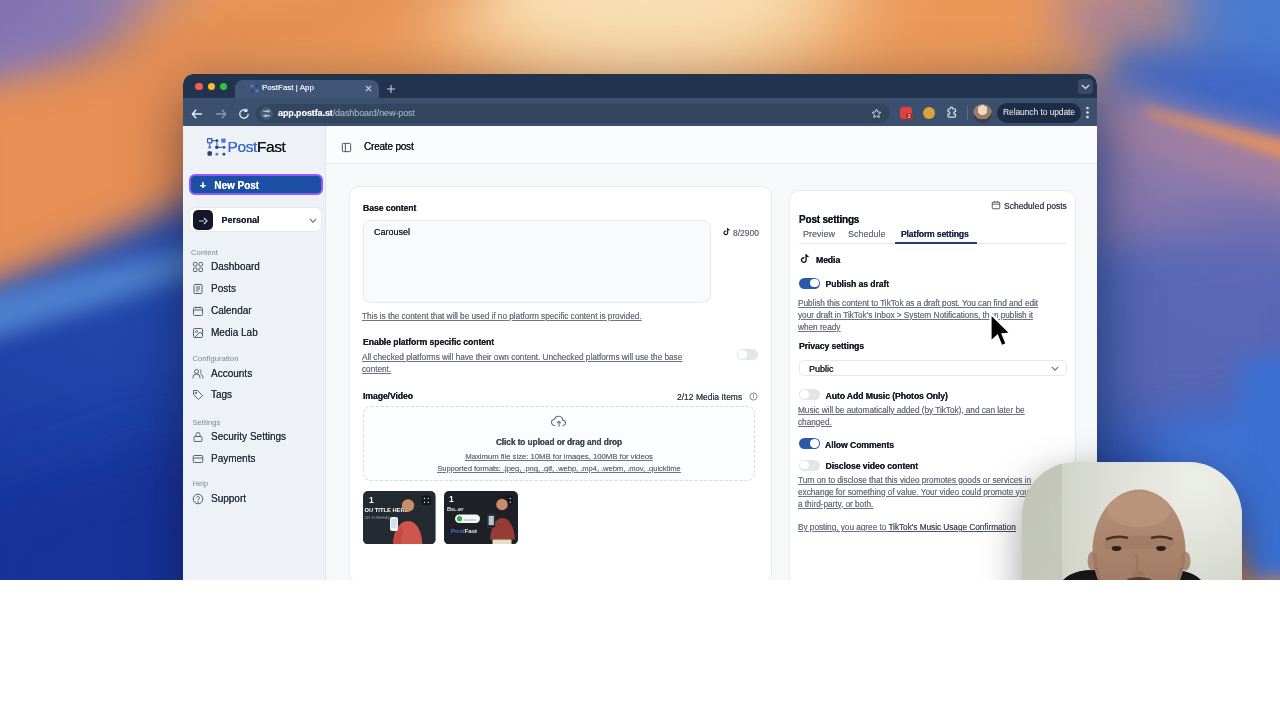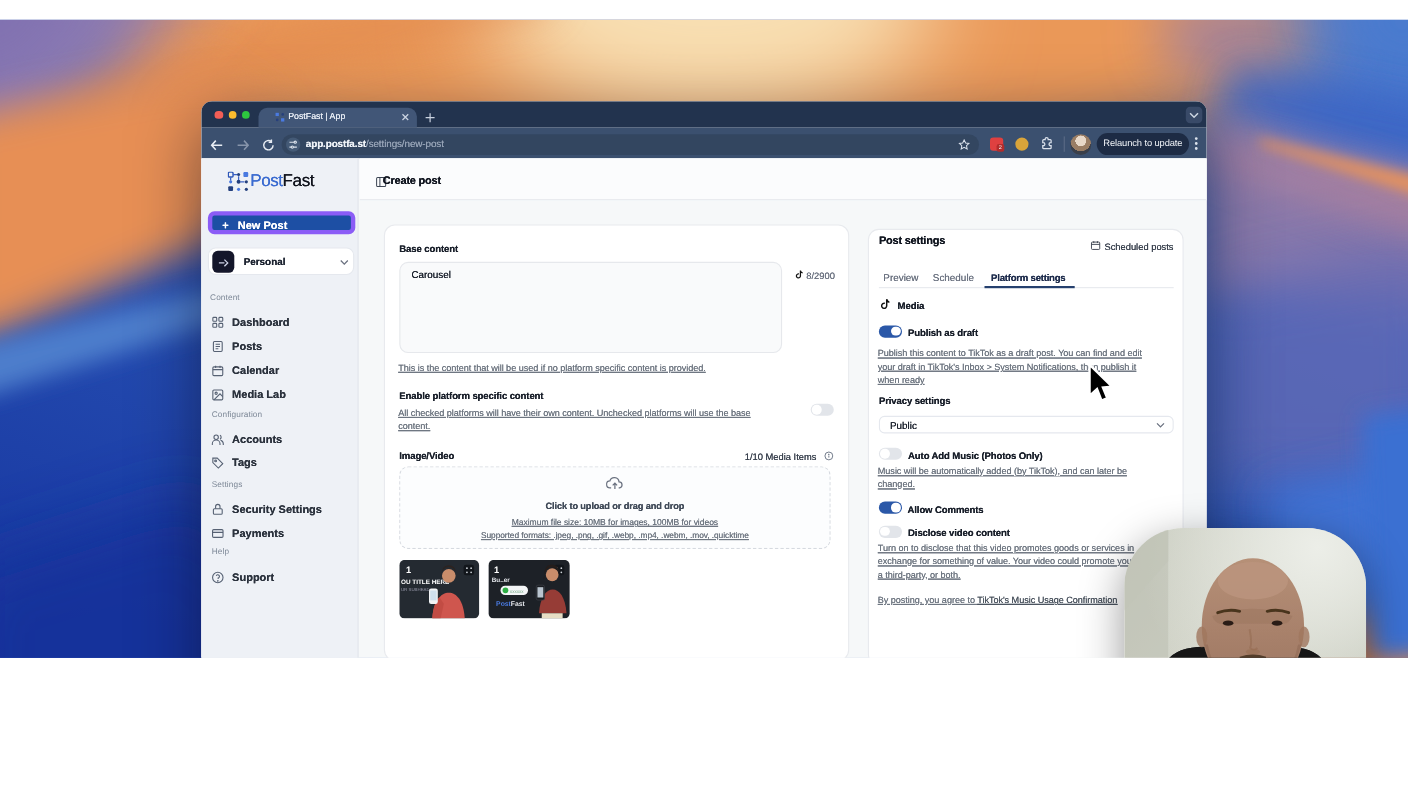--- a/index.html
+++ b/index.html
@@ -1,34 +1,34 @@
 <!DOCTYPE html>
 <html><head>
 <meta charset="utf-8">
 <style>
   * { margin:0; padding:0; box-sizing:border-box; }
   html,body { width:1280px; height:720px; overflow:hidden; font-family:"Liberation Sans", sans-serif; }
   .abs { position:absolute; }
-  #stage { position:relative; width:1280px; height:580px; overflow:hidden; background:#2a56b8;margin-top:18px; }
+  #stage { position:relative; width:1280px; height:580px; overflow:hidden; background:#2a56b8; }
   #win { position:absolute; left:183px; top:74px; width:914px; height:571px; border-radius:10px; overflow:hidden; background:#fff; box-shadow:0 20px 60px rgba(10,10,30,.5); }
   #tabbar { position:absolute; left:0; top:0; width:914px; height:24px; background:#22334e; }
   .tl { position:absolute; top:8.5px; width:7.6px; height:7.6px; border-radius:50%; }
   #tab { position:absolute; left:51.5px; top:6px; width:144px; height:18px; background:#415677; border-radius:8px 8px 0 0; }
   #toolbar { position:absolute; left:0; top:24px; width:914px; height:28px; background:#3b506f; }
   #omni { position:absolute; left:73px; top:30px; width:634px; height:19px; border-radius:10px; background:#334660; }
   #appbody { position:absolute; left:0; top:52px; width:914px; height:519px; background:#f6f8f9; }
   #sidebar { position:absolute; left:0; top:52px; width:143px; height:519px; background:#eef1f6; border-right:1px solid #e2e6ec; }
   #mainhead { position:absolute; left:144px; top:52px; width:770px; height:38px; background:#fbfcfd; border-bottom:1px solid #e7e9ee; }
   .card { position:absolute; background:#fff; border:1px solid #e8eaee; border-radius:10px; }
   .g { color:#6b7280; }
   .blur { text-shadow:0 0 0.6px currentColor; }
   .lbl { font-size:7.5px; color:#7c8796; letter-spacing:0.1px; }
   .bld { font-weight:bold; color:#191f2a; font-size:8.7px; letter-spacing:-0.1px; text-shadow:0 0 0.5px currentColor;text-align:center; }
   .body { font-size:8.3px; color:#6e7681; letter-spacing:-0.05px; line-height:12px; text-shadow:0 0 0.5px currentColor;text-decoration:underline; }
-  .mi { position:absolute; left:9px; width:130px; height:20px; font-size:10px; color:#2b323d; display:flex; align-items:flex-end; gap:7px; text-shadow:0 0 0.5px currentColor;font-weight:bold; }
+  .mi { position:absolute; left:9px; width:130px; height:20px; font-size:10px; color:#2b323d; display:flex; align-items:flex-start; gap:7px; text-shadow:0 0 0.5px currentColor; }
   .mi svg { flex:0 0 auto; }
   .toggle { position:absolute; width:21px; height:11px; border-radius:6px; }
   .ton { background:#2b58a8; }
   .toff { background:#e2e5ea; }
   .knob { position:absolute; top:1.2px; width:8.6px; height:8.6px; border-radius:50%; background:#fff; }
   .ton .knob { right:1.4px; }
   .toff .knob { left:1.4px; }
 </style>
 </head>
 <body>
@@ -129,21 +129,21 @@
         <path d="M17.5 1.5 V6.5 H12.5" fill="none" stroke="#e8edf4" stroke-width="2.6"></path>
       </svg>
     <div id="omni"></div>
     <circle>
     <div class="abs" style="left:77px;top:33px;width:13px;height:13px;border-radius:50%;background:#445a76"></div>
     <svg class="abs" width="9" height="9" style="left:79px;top:35px" viewBox="0 0 24 24" fill="none" stroke="#dbe2ec" stroke-width="2.6">
           <path d="M3 6 H15 M19 6 H21 M3 18 H8 M12 18 H21"></path>
           <circle cx="17" cy="6" r="2.6"></circle>
           <circle cx="10" cy="18" r="2.6"></circle>
         </svg>
-    <div class="abs blur" style="left:95px;top:34px;font-size:9px;font-weight:bold;color:#eef2f7;letter-spacing:-0.1px">app.postfa.st<span style="color:#95a2b5;font-weight:normal">/settings/new-post</span></div>
+    <div class="abs blur" style="left:95px;top:34px;font-size:9px;font-weight:bold;color:#eef2f7;letter-spacing:-0.1px">app.postfa.st<span style="color:#95a2b5;font-weight:normal">/dashboard/new-post</span></div>
     <svg class="abs" width="11" height="11" style="left:688px;top:34px" viewBox="0 0 24 24" fill="none" stroke="#dbe2ec" stroke-width="2">
           <path d="M12 2.5 L14.9 8.6 21.5 9.5 16.7 14.1 17.9 20.7 12 17.5 6.1 20.7 7.3 14.1 2.5 9.5 9.1 8.6 Z"></path>
         </svg>
     <div class="abs" style="left:717px;top:32.5px;width:12px;height:12px;border-radius:3px;background:#df4040"></div>
     <div class="abs" style="left:723px;top:39px;width:6.5px;height:6.5px;border-radius:2px;background:#b32c2c;color:#fff;font-size:5px;text-align:center;line-height:6.5px">2</div>
     <div class="abs" style="left:740px;top:32.5px;width:12px;height:12px;border-radius:50%;background:#d9a43a"></div>
     <svg class="abs" width="13" height="13" style="left:762px;top:32px" viewBox="0 0 24 24" fill="none" stroke="#dbe2ec" stroke-width="2.1">
           <path d="M9.5 4.5 a2.5 2.5 0 0 1 5 0 v1 H18 a1.5 1.5 0 0 1 1.5 1.5 v3.5 h-1 a2.5 2.5 0 0 0 0 5 h1 V19 a1.5 1.5 0 0 1 -1.5 1.5 H7 A1.5 1.5 0 0 1 5.5 19 v-3.5 h1 a2.5 2.5 0 0 0 0 -5 h-1 V7 A1.5 1.5 0 0 1 7 5.5 h2.5 Z"></path>
         </svg>
     <div class="abs" style="left:784px;top:31.5px;width:1px;height:14px;background:#5b6c85"></div>
@@ -166,21 +166,21 @@
       <rect x="0.5" y="14" width="4.6" height="4.6" rx="1" fill="#24407e"></rect>
       <circle cx="10.4" cy="2.8" r="1.5" fill="#24407e"></circle>
       <circle cx="2.8" cy="9.8" r="1.5" fill="#4a7ae0"></circle>
       <circle cx="10.4" cy="9.8" r="1.9" fill="#24407e"></circle>
       <circle cx="17.8" cy="9.8" r="1.5" fill="#24407e"></circle>
       <circle cx="10.4" cy="17" r="1.5" fill="#4a7ae0"></circle>
       <circle cx="17.8" cy="17" r="1.5" fill="#24407e"></circle>
       <path d="M5 2.8 H9 M12 9.8 H16 M10.4 4.5 V8 M2.8 5.5 V8.5" stroke="#3a62c4" stroke-width="1.2"></path>
     </svg>
     <div class="abs blur" style="left:44.5px;top:63.5px;font-size:15.5px;font-weight:normal;letter-spacing:-0.4px"><span style="color:#3a6bd0">Post</span><span style="color:#10131c">Fast</span></div>
-    <div class="abs blur" style="left:6px;top:99.7px;width:133.5px;height:21.5px;border-radius:6px;background:#1d4fa4;border:4px solid #8b5cf6;color:#fff;font-size:10px;font-weight:bold;line-height:19.5px;padding-left:9px">+&nbsp;&nbsp;&nbsp;New Post</div>
+    <div class="abs blur" style="left:6px;top:99.7px;width:133.5px;height:21.5px;border-radius:6px;background:#1d4fa4;border:2px solid #8b5cf6;color:#fff;font-size:10px;font-weight:bold;line-height:19.5px;padding-left:9px">+&nbsp;&nbsp;&nbsp;New Post</div>
     <div class="abs" style="left:6px;top:133px;width:132.5px;height:25px;border-radius:7px;background:#fff;border:1px solid #e5e8ee"></div>
     <div class="abs" style="left:10px;top:135.5px;width:20px;height:20px;border-radius:5px;background:#14162a"></div>
     <svg class="abs" width="12" height="12" style="left:14px;top:139.5px" viewBox="0 0 24 24">
           <path d="M4 14 h10 M14 8 l6 6 -6 6" stroke="#cfd4e8" stroke-width="2.4" fill="none"></path>
         </svg>
     <div class="abs blur" style="left:38.5px;top:141px;font-size:9px;font-weight:bold;color:#1c2330">Personal</div>
     <svg class="abs" width="8" height="5" style="left:126px;top:143.5px" viewBox="0 0 10 6">
           <path d="M1 1 L5 5 L9 1" stroke="#6b7280" stroke-width="1.5" fill="none"></path>
         </svg>
 
@@ -248,39 +248,39 @@
     <div class="abs blur" style="left:33px;top:554.5px;font-size:6.3px;color:#8a93a3">peturgeorgievv@gmail.com</div>
     <svg class="abs" width="8" height="10" style="left:127px;top:548px" viewBox="0 0 10 12">
           <path d="M2 4.5 L5 1.5 L8 4.5 M2 7.5 L5 10.5 L8 7.5" stroke="#6b7280" stroke-width="1.4" fill="none"></path>
         </svg>
 
     
     <svg class="abs" width="11" height="11" style="left:158px;top:68px" viewBox="0 0 24 24" fill="none" stroke="#3c4553" stroke-width="2">
           <rect x="3" y="3" width="18" height="18" rx="2"></rect>
           <path d="M9.5 3 v18"></path>
         </svg>
-    <div class="abs blur" style="left:165px;top:66.5px;font-size:10px;font-weight:bold;color:#10151f;letter-spacing:-0.2px">Create post</div>
+    <div class="abs blur" style="left:181px;top:66.5px;font-size:10px;font-weight:normal;color:#10151f;letter-spacing:-0.2px">Create post</div>
 
     
     <div class="card" style="left:166px;top:111.5px;width:423px;height:397px"></div>
     <div class="abs bld" style="left:180px;top:129px">Base content</div>
     <div class="abs" style="left:179.5px;top:146px;width:348px;height:83px;background:#f9fafb;border:1px solid #e6e8ec;border-radius:8px"></div>
     <div class="abs blur" style="left:191px;top:152.5px;font-size:9px;color:#1a202c">Carousel</div>
     <svg class="abs" width="8" height="10" style="left:539px;top:152.5px" viewBox="0 0 24 28">
           <path d="M17 2 v14.5 a5.5 5.5 0 1 1 -4 -5.3 M17 2 c0.5 3.5 3 6 6 6.5" fill="none" stroke="#111" stroke-width="3.4"></path>
         </svg>
     <div class="abs g blur" style="left:550px;top:153.5px;font-size:8.5px">8/2900</div>
     <div class="abs body" style="left:179px;top:236px">This is the content that will be used if no platform specific content is provided.</div>
     <div class="abs bld" style="left:180px;top:263px">Enable platform specific content</div>
     <div class="abs body" style="left:179px;top:277px">All checked platforms will have their own content. Unchecked platforms will use the base<br>content.</div>
     <div class="toggle toff" style="left:554px;top:275px">
           <div class="knob"></div>
         </div>
     <div class="abs bld" style="left:180px;top:317px">Image/Video</div>
-    <div class="abs blur" style="left:494px;top:317.5px;font-size:8.5px;color:#39414e">1/10 Media Items</div>
+    <div class="abs blur" style="left:494px;top:317.5px;font-size:8.5px;color:#39414e">2/12 Media Items</div>
     <svg class="abs" width="9" height="9" style="left:566px;top:318px" viewBox="0 0 24 24" fill="none" stroke="#566173" stroke-width="2">
           <circle cx="12" cy="12" r="9.5"></circle>
           <path d="M12 11 v5"></path>
           <circle cx="12" cy="8" r="0.8" fill="#566173"></circle>
         </svg>
     <div class="abs" style="left:180px;top:331.5px;width:392px;height:75.5px;border:1.5px dashed #d6dae0;border-radius:8px;background:#fcfdfe"></div>
     <svg class="abs" width="16" height="13" style="left:368px;top:341px" viewBox="0 0 28 22" fill="none" stroke="#6b7280" stroke-width="2">
           <path d="M8 18 H6.5 A5.5 5.5 0 0 1 6 7 a7.5 7.5 0 0 1 14.6 1.5 A4.8 4.8 0 0 1 21.5 18 H20"></path>
           <path d="M14 20 V11 M10.5 14 L14 10.5 17.5 14"></path>
         </svg>
@@ -326,21 +326,21 @@
       <circle cx="58" cy="13.5" r="5.8" fill="#c98d6b"></circle>
       <path d="M51.5 13 a6 6 0 0 1 12.2 -0.5 q1.5 -8 -6 -8.3 q-7.5 0.3 -6.6 9.5 l0 3 l-1.5 1 Z" fill="#241d1b"></path>
       <path d="M46 48.5 c1 -14.5 6.5 -21.5 12.5 -21.5 s11.5 7 12.5 21.5 Z" fill="#963c36"></path>
       <path d="M48.5 48.5 h19 v4.9 h-19 Z" fill="#e7ddc4"></path>
       <rect x="43.5" y="23" width="7.5" height="13.5" rx="1.5" fill="#1a1d22" stroke="#3a3f46" stroke-width="0.7"></rect>
       <rect x="44.6" y="24.8" width="5.3" height="9.4" fill="#b9c4cf"></rect>
     </svg>
 
     
     <div class="card" style="left:606px;top:116px;width:287px;height:397px"></div>
-    <div class="abs blur" style="left:616px;top:122px;font-size:10px;font-weight:bold;color:#10151f;letter-spacing:-0.2px">Post settings</div>
+    <div class="abs blur" style="left:616px;top:140px;font-size:10px;font-weight:bold;color:#10151f;letter-spacing:-0.2px">Post settings</div>
     <svg class="abs" width="10" height="10" style="left:808px;top:126px" viewBox="0 0 24 24" fill="none" stroke="#39414e" stroke-width="2">
           <rect x="3" y="5" width="18" height="16" rx="2"></rect>
           <path d="M3 10 h18 M8 3 v4 M16 3 v4"></path>
         </svg>
     <div class="abs blur" style="left:821px;top:127px;font-size:8.5px;color:#39414e">Scheduled posts</div>
     <div class="abs g blur" style="left:620px;top:155px;font-size:9px">Preview</div>
     <div class="abs g blur" style="left:665px;top:155px;font-size:9px">Schedule</div>
     <div class="abs blur" style="left:718px;top:155px;font-size:8.7px;font-weight:bold;color:#1e2c4c;letter-spacing:-0.2px">Platform settings</div>
     <div class="abs" style="left:616px;top:168.5px;width:268px;height:1px;background:#e7e9ee"></div>
     <div class="abs" style="left:712px;top:167.5px;width:82px;height:2px;background:#25406e"></div>

